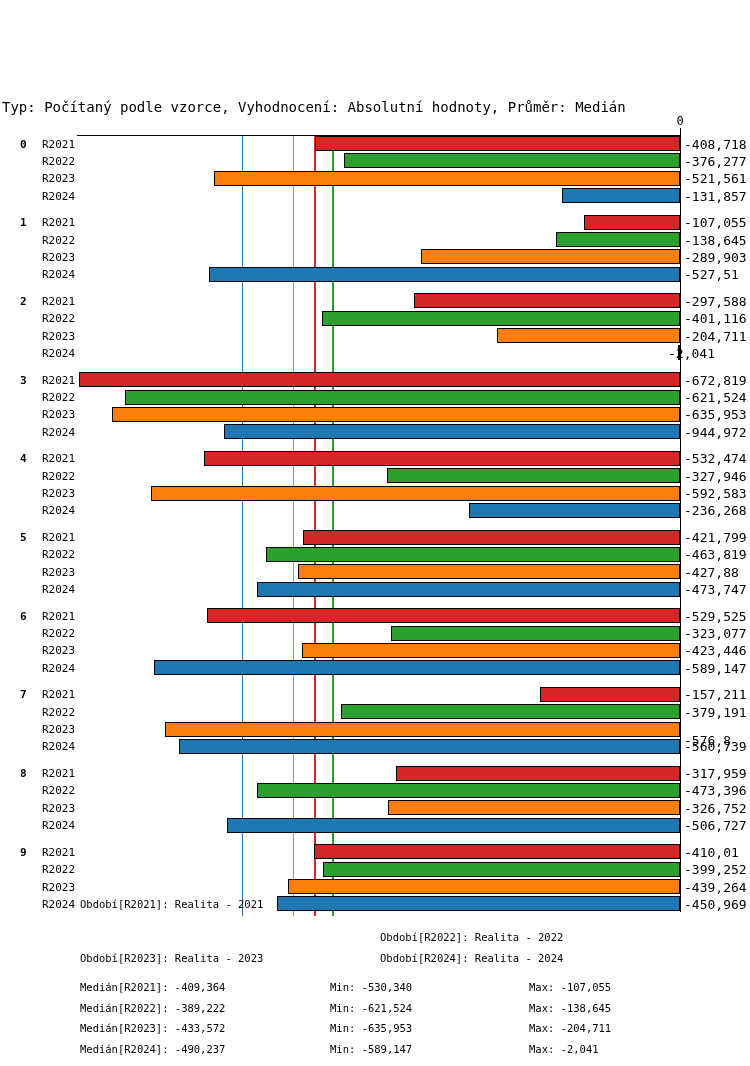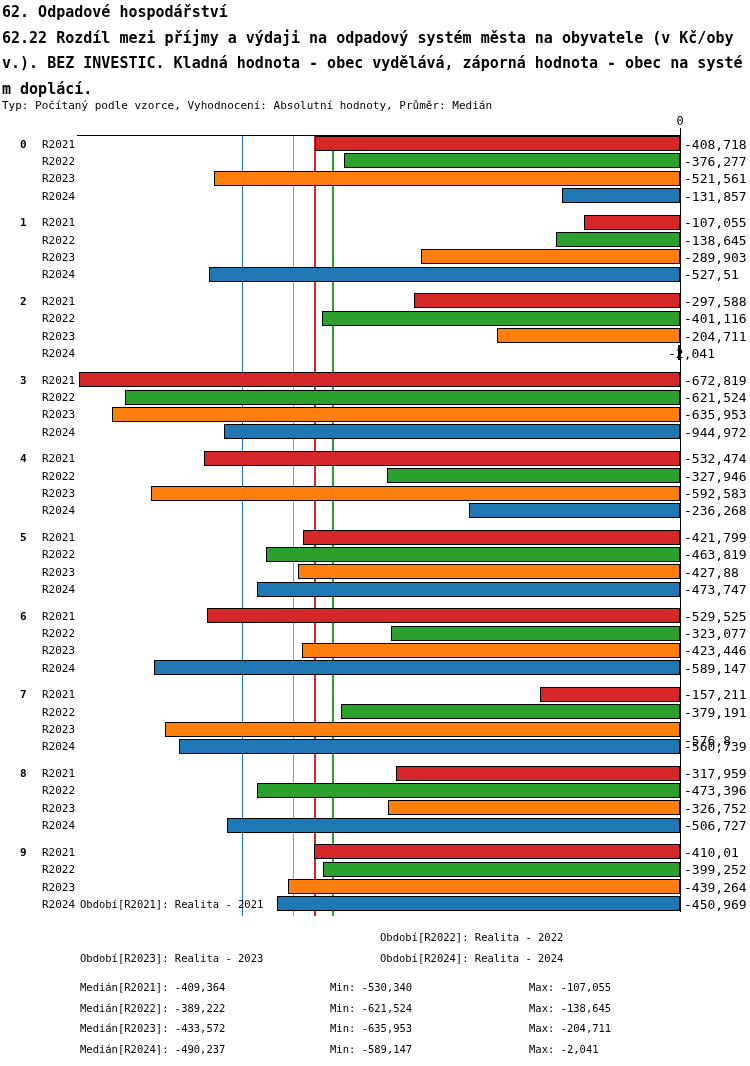--- a/index.html
+++ b/index.html
@@ -5,41 +5,37 @@
   * { margin:0; padding:0; box-sizing:border-box; }
   html,body { background:#fff; }
   #page {
     position:relative; width:750px; height:1066px; background:#fff;
     font-family:"DejaVu Sans Mono","Liberation Mono",monospace; color:#000;
     overflow:hidden;
   }
   .abs { position:absolute; white-space:pre; }
   #header-block { position:absolute; left:2px; top:0; width:744px;
     font-weight:bold; font-size:15px; line-height:25.7px; word-break:break-all; white-space:normal; }
-  #meta-line { left:2px; top:99px; font-size:11px; }
+  #meta-line { left:2px; top:99px; font-size:14px; }
   #chart-area { position:absolute; left:0; top:0; width:750px; height:925px; }
   .axis-line { position:absolute; background:#000; z-index:3; }
   .median-line { position:absolute; width:1.4px; z-index:0; }
   .bar { position:absolute; border:1px solid #000; z-index:1; }
   .group-label { position:absolute; font-size:11px; font-weight:bold; transform:translateY(-50%); z-index:2; white-space:pre; }
   .year-label { position:absolute; font-size:11px; transform:translateY(-50%); z-index:2; white-space:pre; }
   .value-label { position:absolute; font-size:13px; transform:translateY(-50%); z-index:2; white-space:pre; }
   #zero-label { left:680px; top:114px; font-size:12px; transform:translateX(-50%); }
   .legend-item { position:absolute; font-size:10.5px; }
   .stat-cell { position:absolute; font-size:10.5px; }
 </style>
 </head>
 <body>
 
 <div id="page">
 
-  <div id="header-block">
-    <span>62. Odpadové hospodářství</span><br>
-    <span>62.22 Rozdíl mezi příjmy a výdaji na odpadový systém města na obyvatele (v Kč/obyv.). BEZ INVESTIC. Kladná hodnota - obec vydělává, záporná hodnota - obec na systém doplácí.</span>
-  </div>
   <div id="meta-line" class="abs">Typ: Počítaný podle vzorce, Vyhodnocení: Absolutní hodnoty, Průměr: Medián</div>
 
   <div id="chart-area">
     <div id="zero-label" class="abs">0</div>
     <div class="axis-line" style="left:679.5px; top:128px; width:1.5px; height:784px;"></div>
     <div class="axis-line" style="left:77px; top:134.5px; width:603px; height:1px;"></div>
 
   <div class="median-line" style="left: 314.3px; top: 135px; height: 781px; background: rgb(214, 39, 40);"></div>
       <div class="median-line" style="left: 332.3px; top: 135px; height: 781px; background: rgb(44, 160, 44);"></div>
       <div class="median-line" style="left: 292.7px; top: 135px; height: 781px; background: rgb(255, 127, 14);"></div>

